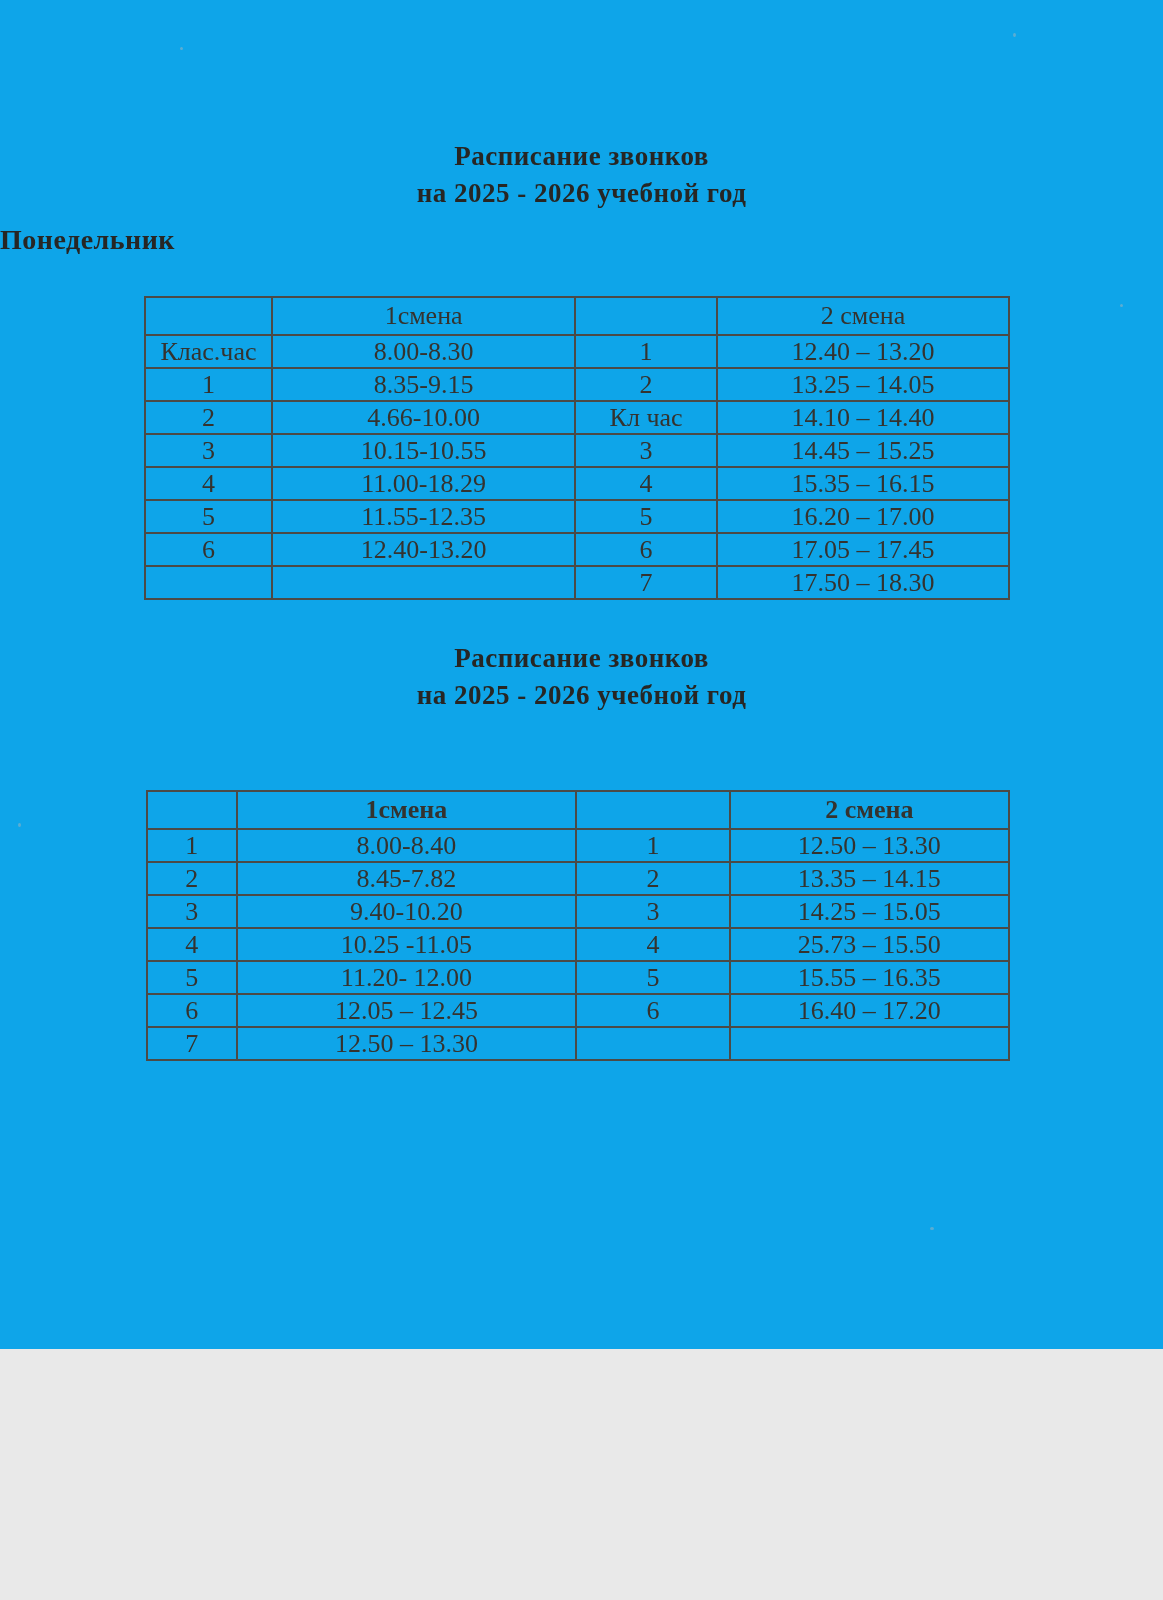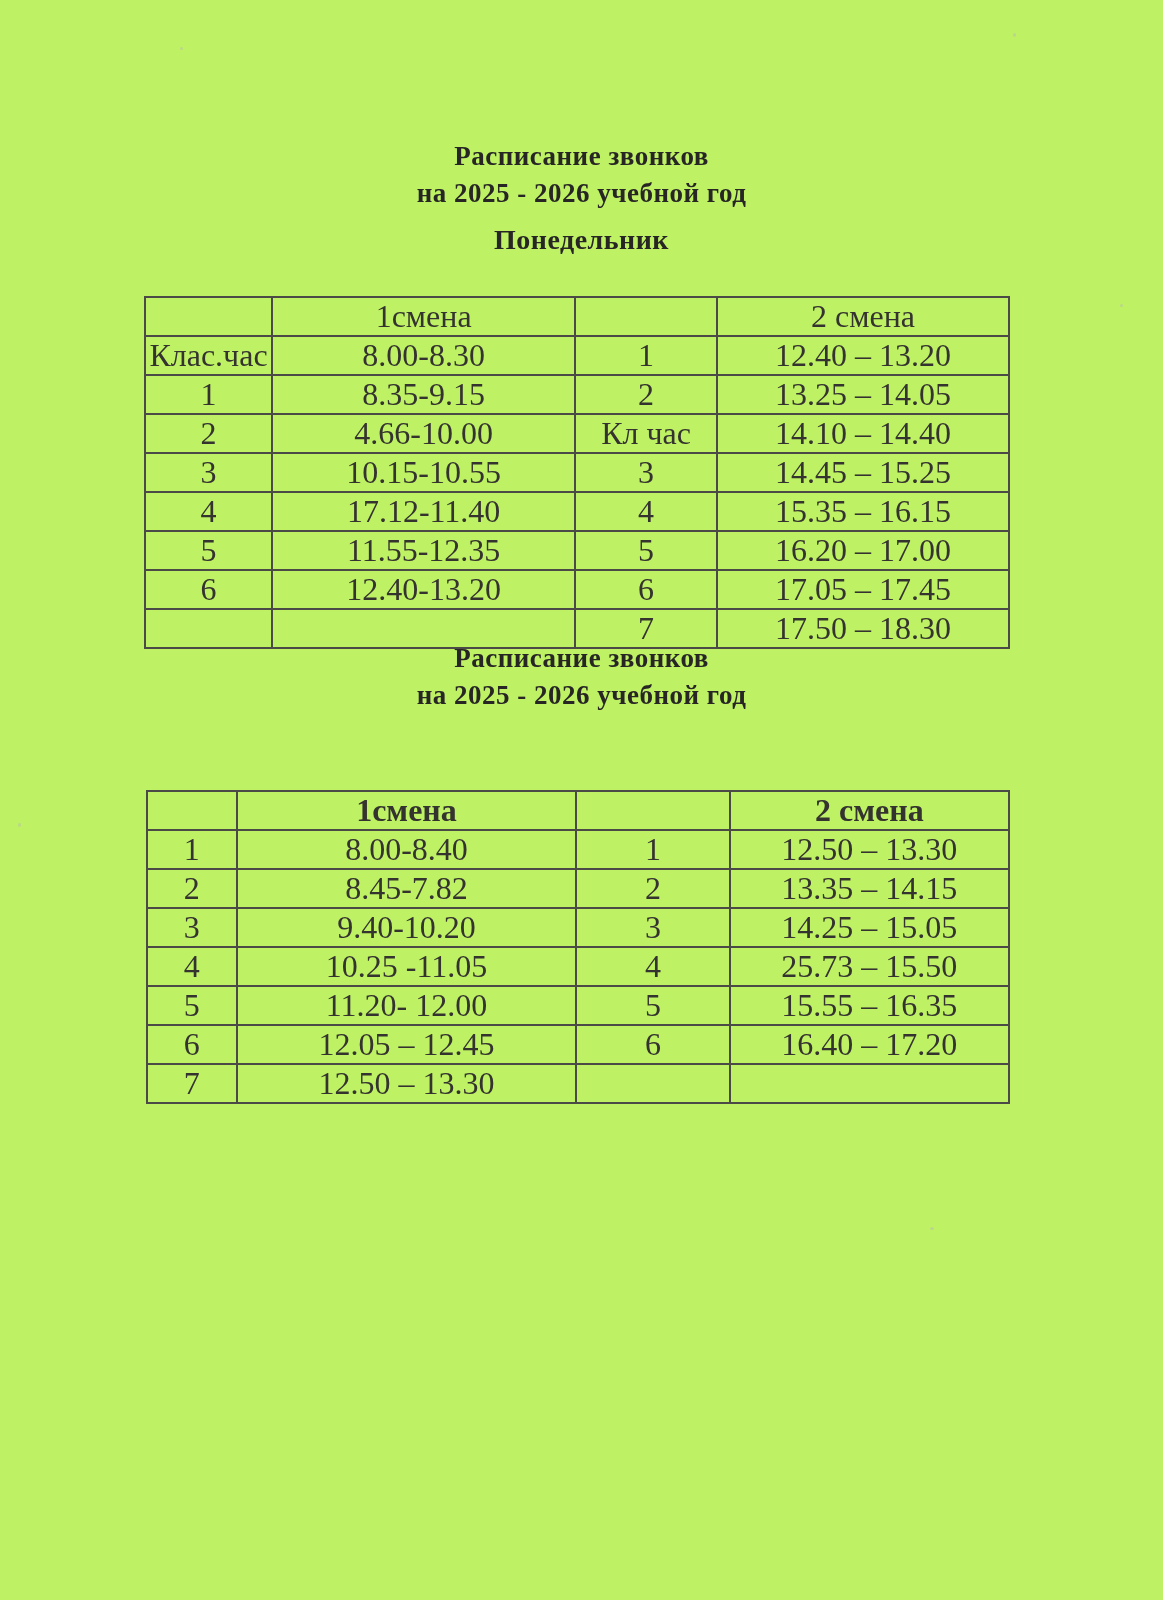--- a/index.html
+++ b/index.html
@@ -3,58 +3,58 @@
 <meta charset="utf-8">
 <style>
   html, body {
     margin: 0;
     padding: 0;
     background: #e9e9e9;
   }
   .page {
     position: relative;
     width: 1163px;
-    height: 1600px;
+    height: 1349px;
     margin: 0 auto;
-    background: #bef264;
+    background: #0ea5e9;
     overflow: hidden;
     font-family: "Liberation Serif", serif;
     color: #2e2d2b;
   }
   .title-block {
     position: absolute;
     left: 0;
     right: 0;
     text-align: center;
     font-size: 27px;
     font-weight: bold;
     line-height: 37px;
     color: #272624;
     letter-spacing: 0.5px;
   }
   .subtitle {
     position: absolute;
     left: 0;
     right: 0;
-    text-align: center;
+    text-align: left;
     font-size: 28px;
     font-weight: bold;
     color: #272624;
     letter-spacing: 0.5px;
   }
   #title1 { top: 138px; }
   #subtitle1 { top: 224px; }
   #title2 { top: 640px; }
   #subtitle2 { top: 726px; }
 
   table.schedule {
     position: absolute;
     border-collapse: collapse;
     table-layout: fixed;
-    font-size: 32px;
+    font-size: 26px;
     color: #35332f;
   }
   table.schedule td {
     border: 2px solid #4c4a46;
     text-align: center;
     vertical-align: middle;
     padding: 0;
     overflow: hidden;
     white-space: nowrap;
   }
@@ -129,21 +129,21 @@
           <td>14.10 – 14.40</td>
         </tr>
         <tr>
           <td>3</td>
           <td>10.15-10.55</td>
           <td>3</td>
           <td>14.45 – 15.25</td>
         </tr>
         <tr>
           <td>4</td>
-          <td>17.12-11.40</td>
+          <td>11.00-18.29</td>
           <td>4</td>
           <td>15.35 – 16.15</td>
         </tr>
         <tr>
           <td>5</td>
           <td>11.55-12.35</td>
           <td>5</td>
           <td>16.20 – 17.00</td>
         </tr>
         <tr>

